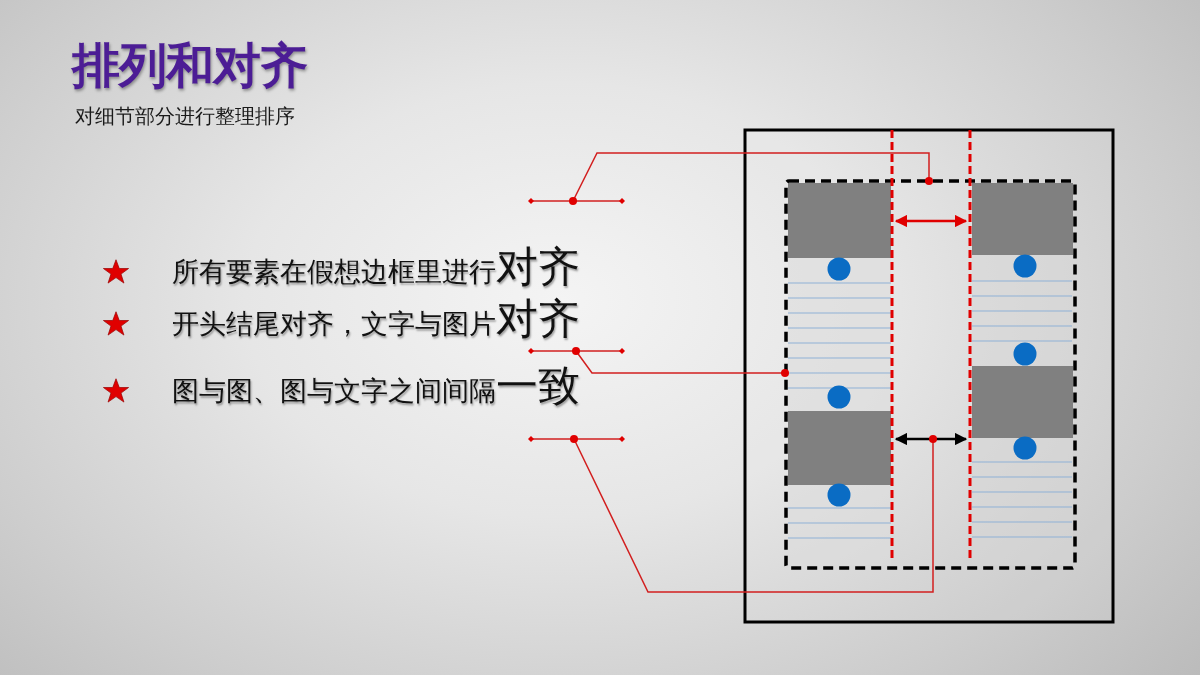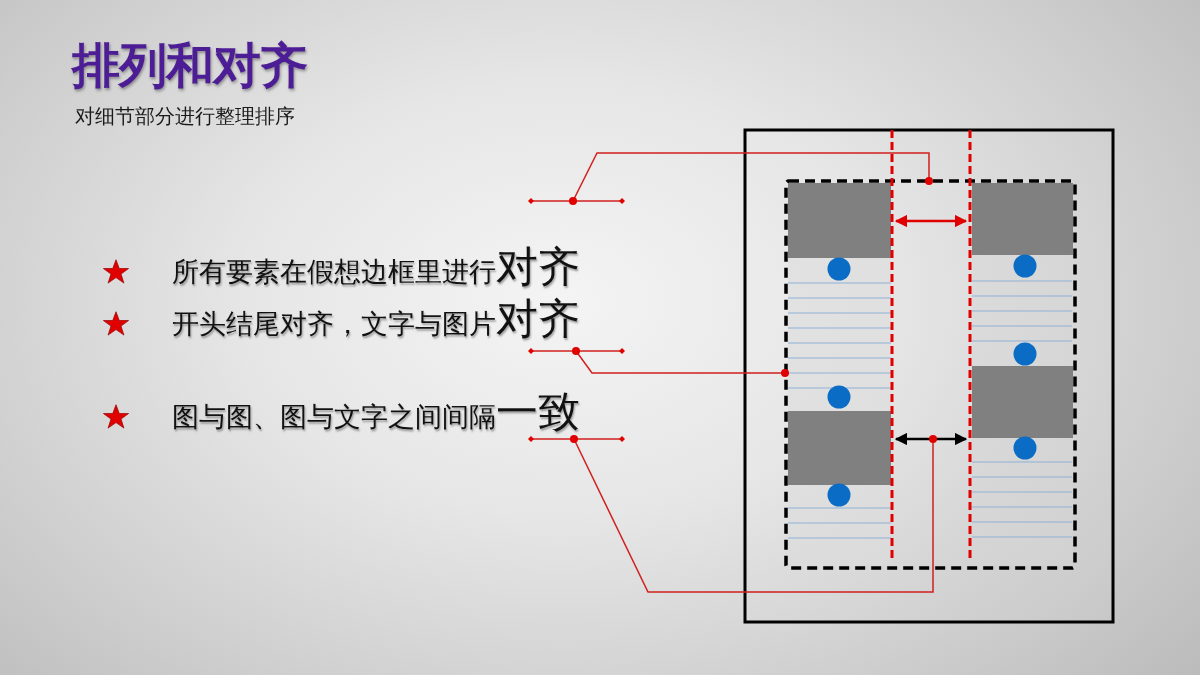--- a/index.html
+++ b/index.html
@@ -44,21 +44,21 @@
   <div class="bullet-text"><span>所有要素在假想边框里进行</span><span class="emph">对齐</span></div>
 </div>
 
 <div class="bullet" style="top:292px;text-decoration:underline;">
   <svg class="star" viewBox="0 0 24 24">
     <polygon points="12,1.5 14.8,9 22.8,9 16.3,13.8 18.8,21.5 12,16.8 5.2,21.5 7.7,13.8 1.2,9 9.2,9" fill="#e00000" stroke="#900" stroke-width="0.6"></polygon>
   </svg>
   <div class="bullet-text"><span>开头结尾对齐，文字与图片</span><span class="emph">对齐</span></div>
 </div>
 
-<div class="bullet" style="top:385px;">
+<div class="bullet" style="top:359px;">
   <svg class="star" viewBox="0 0 24 24">
     <polygon points="12,1.5 14.8,9 22.8,9 16.3,13.8 18.8,21.5 12,16.8 5.2,21.5 7.7,13.8 1.2,9 9.2,9" fill="#e00000" stroke="#900" stroke-width="0.6"></polygon>
   </svg>
   <div class="bullet-text"><span>图与图、图与文字之间间隔</span><span class="emph">一致</span></div>
 </div>
 
 <svg class="diagram" width="1200" height="675" viewBox="0 0 1200 675">
   <defs>
     <marker id="arrRed" viewBox="0 0 10 10" refX="9" refY="5" markerWidth="5" markerHeight="5" orient="auto-start-reverse">
       <path d="M0,0 L10,5 L0,10 z" fill="#e00000"></path>

